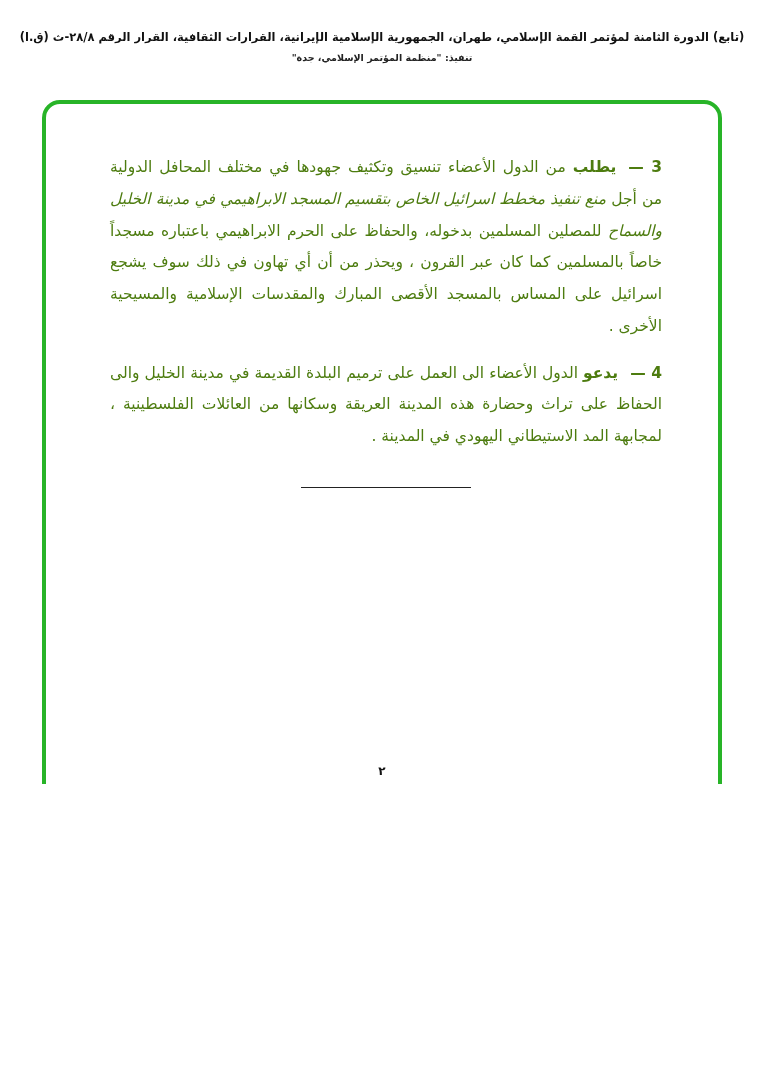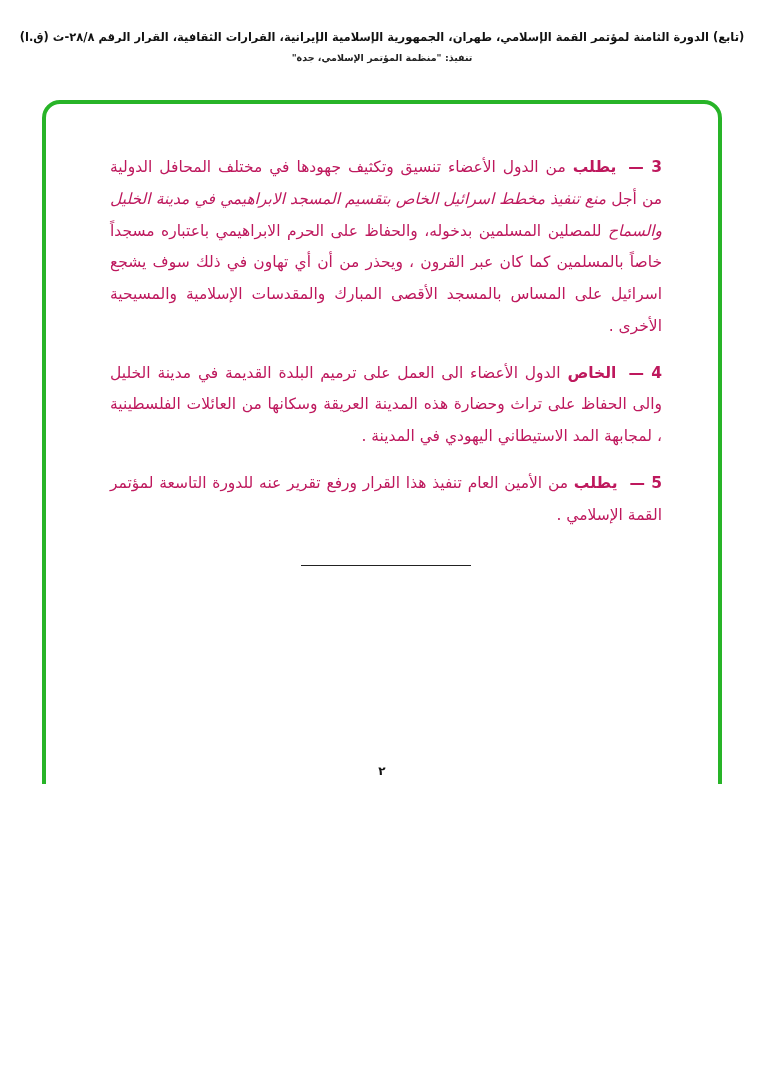--- a/index.html
+++ b/index.html
@@ -47,21 +47,21 @@
     border-radius: 18px;
     background: #ffffff;
   }
 
   
   .content {
     direction: rtl;
     padding: 48px 56px 0 64px;
     font-size: 15.5px;
     line-height: 2.05;
-    color: #be185d;
+    color: #4d7c0f;
     text-align: justify;
   }
   .para { margin: 0 0 15px 0; }
   .marker {
     font-weight: bold;
     margin-left: 12px; 
     white-space: nowrap;
   }
   .lead { font-weight: bold; }
   .para i { font-style: italic; }
@@ -98,26 +98,23 @@
   </header>
 
   <div class="frame" style="border-color: rgb(40, 180, 40);">
     <div class="content">
 
       <p class="para">
         <span class="marker"><span>3</span> <span>—</span></span><b class="lead">يطلب</b><span> من الدول الأعضاء تنسيق وتكثيف جهودها في مختلف المحافل الدولية من أجل </span><i>منع تنفيذ مخطط اسرائيل الخاص بتقسيم المسجد الابراهيمي في مدينة الخليل والسماح</i><span> للمصلين المسلمين بدخوله، والحفاظ على الحرم الابراهيمي باعتباره مسجداً خاصاً بالمسلمين كما كان عبر القرون ، ويحذر من أن أي تهاون في ذلك سوف يشجع اسرائيل على المساس بالمسجد الأقصى المبارك والمقدسات الإسلامية والمسيحية الأخرى .</span>
       </p>
 
       <p class="para">
-        <span class="marker"><span>4</span> <span>—</span></span><b class="lead">الخاص</b><span> الدول الأعضاء الى العمل على ترميم البلدة القديمة في مدينة الخليل والى الحفاظ على تراث وحضارة هذه المدينة العريقة وسكانها من العائلات الفلسطينية ، لمجابهة المد الاستيطاني اليهودي في المدينة .</span>
+        <span class="marker"><span>4</span> <span>—</span></span><b class="lead">يدعو</b><span> الدول الأعضاء الى العمل على ترميم البلدة القديمة في مدينة الخليل والى الحفاظ على تراث وحضارة هذه المدينة العريقة وسكانها من العائلات الفلسطينية ، لمجابهة المد الاستيطاني اليهودي في المدينة .</span>
       </p>
 
-      <p class="para">
-        <span class="marker"><span>5</span> <span>—</span></span><b class="lead">يطلب</b><span> من الأمين العام تنفيذ هذا القرار ورفع تقرير عنه للدورة التاسعة لمؤتمر القمة الإسلامي .</span>
-      </p>
 
       <div class="endline"></div>
     </div>
   </div>
 
   <footer class="page-footer">
     <span>٢</span>
   </footer>
 
 </div>

